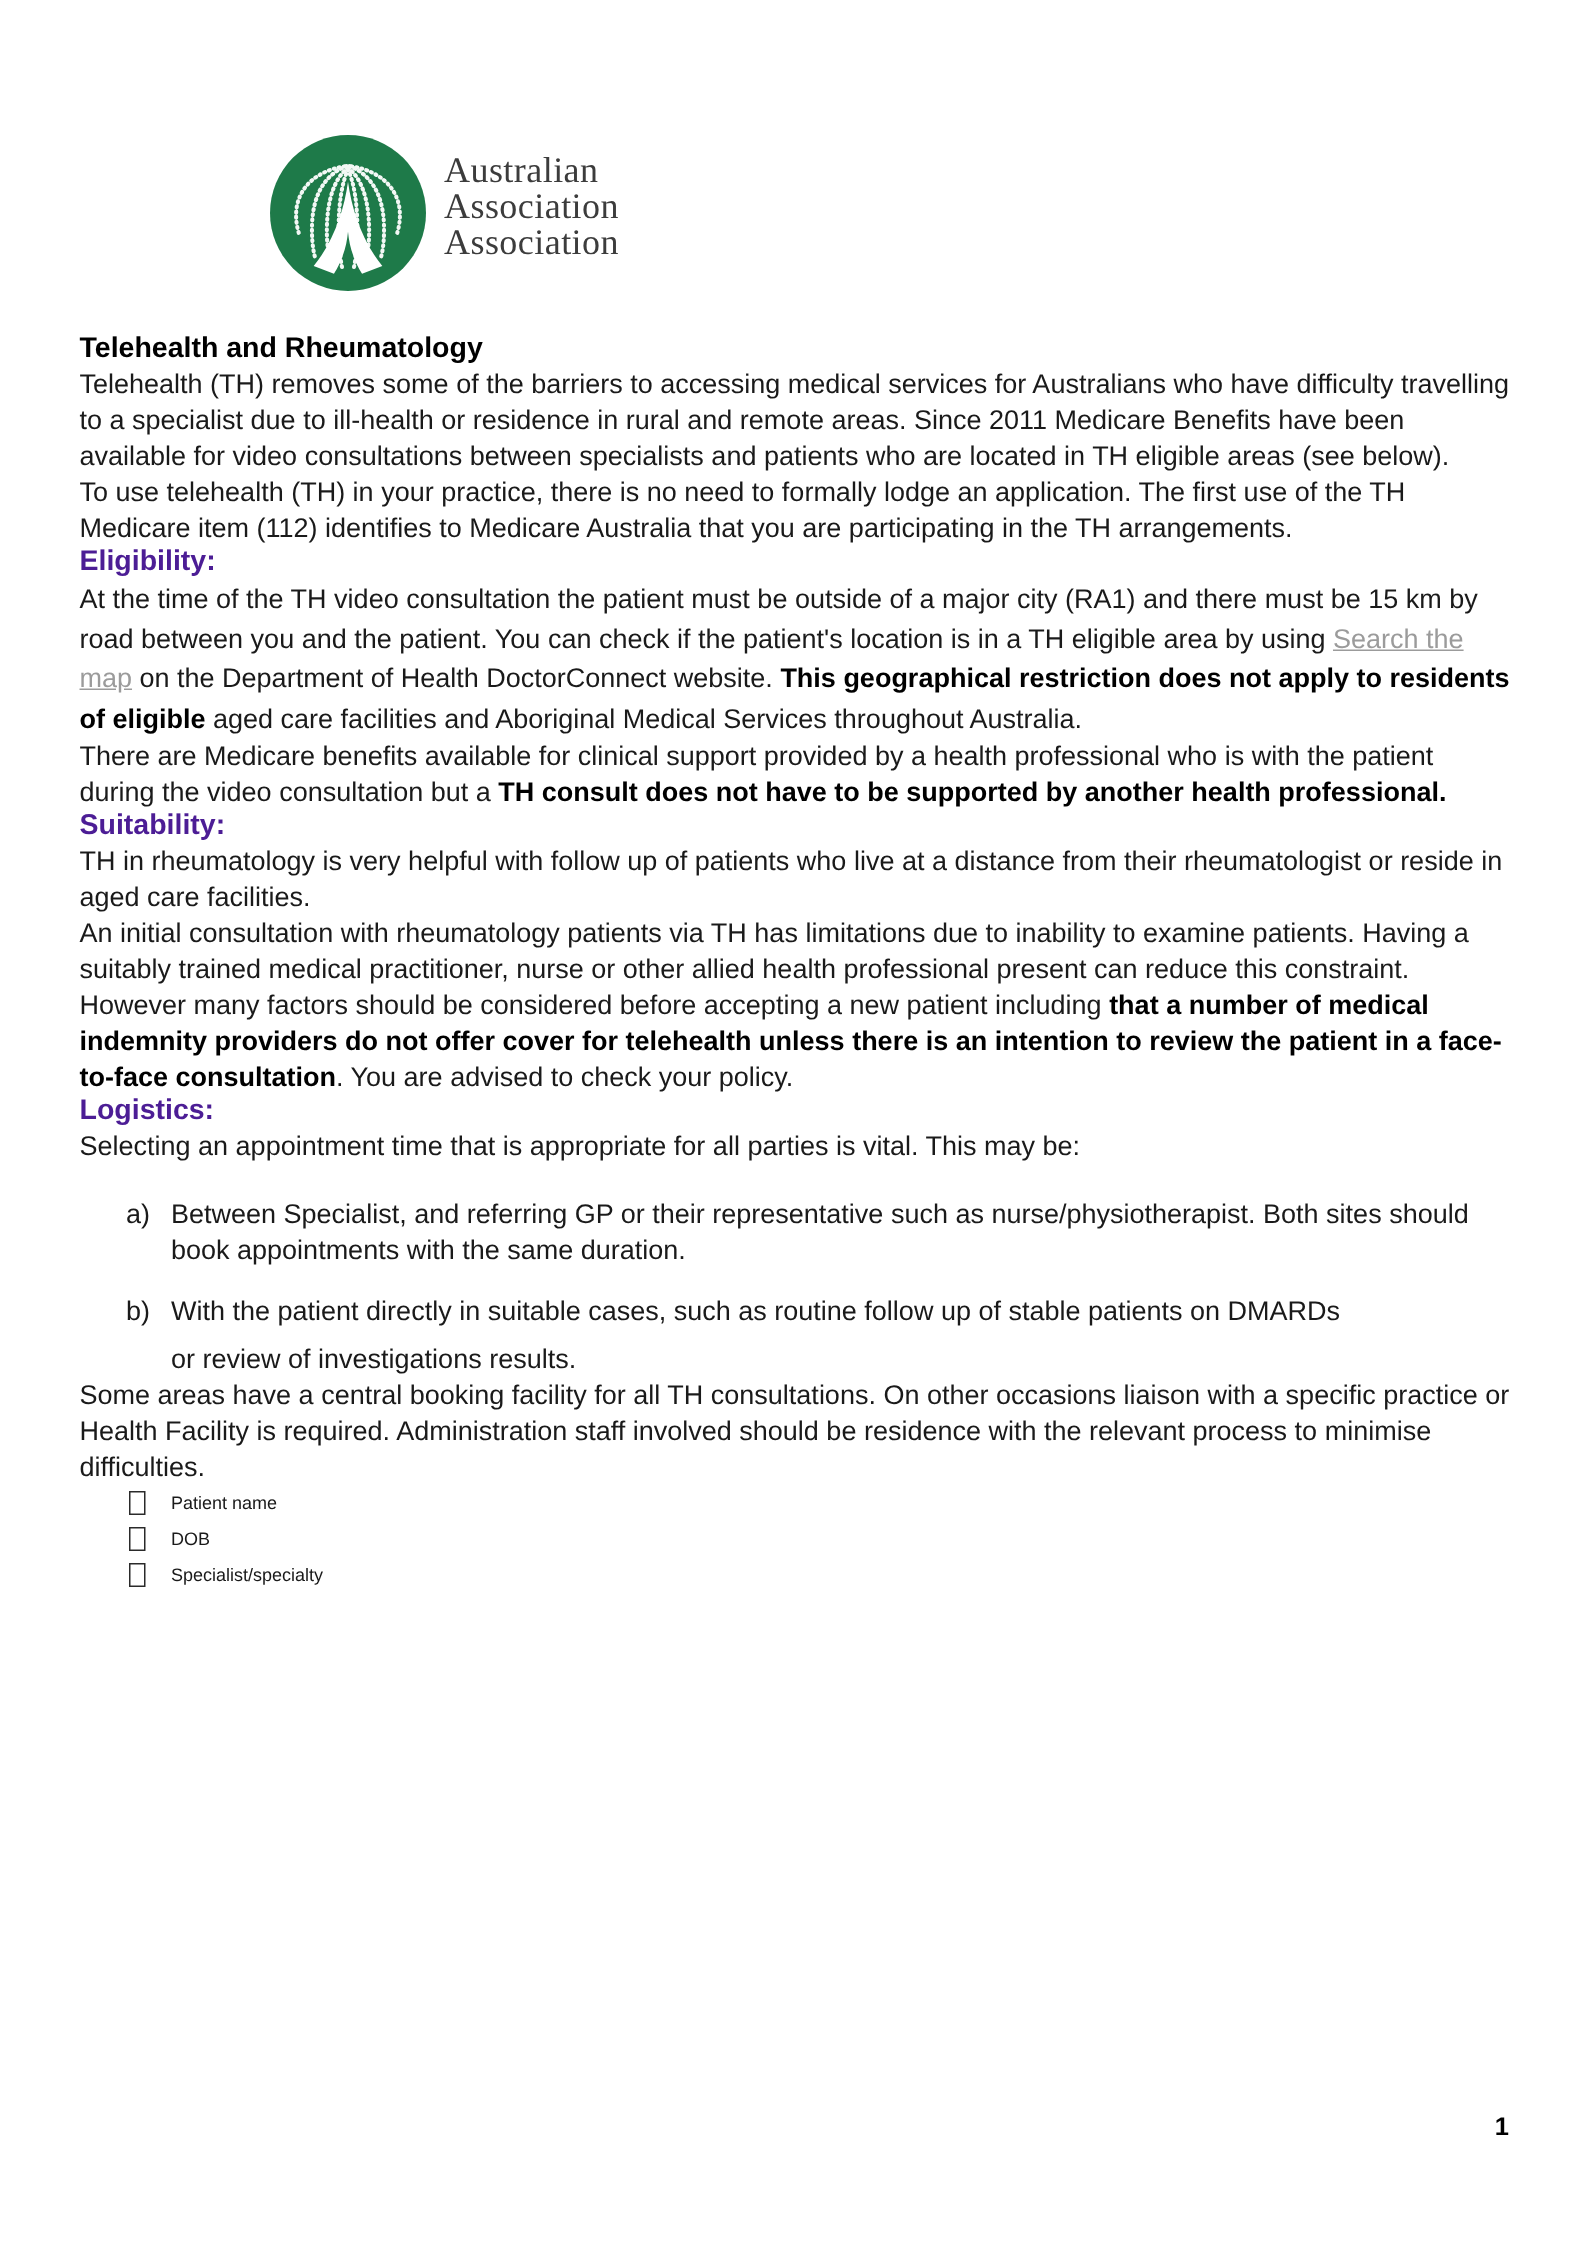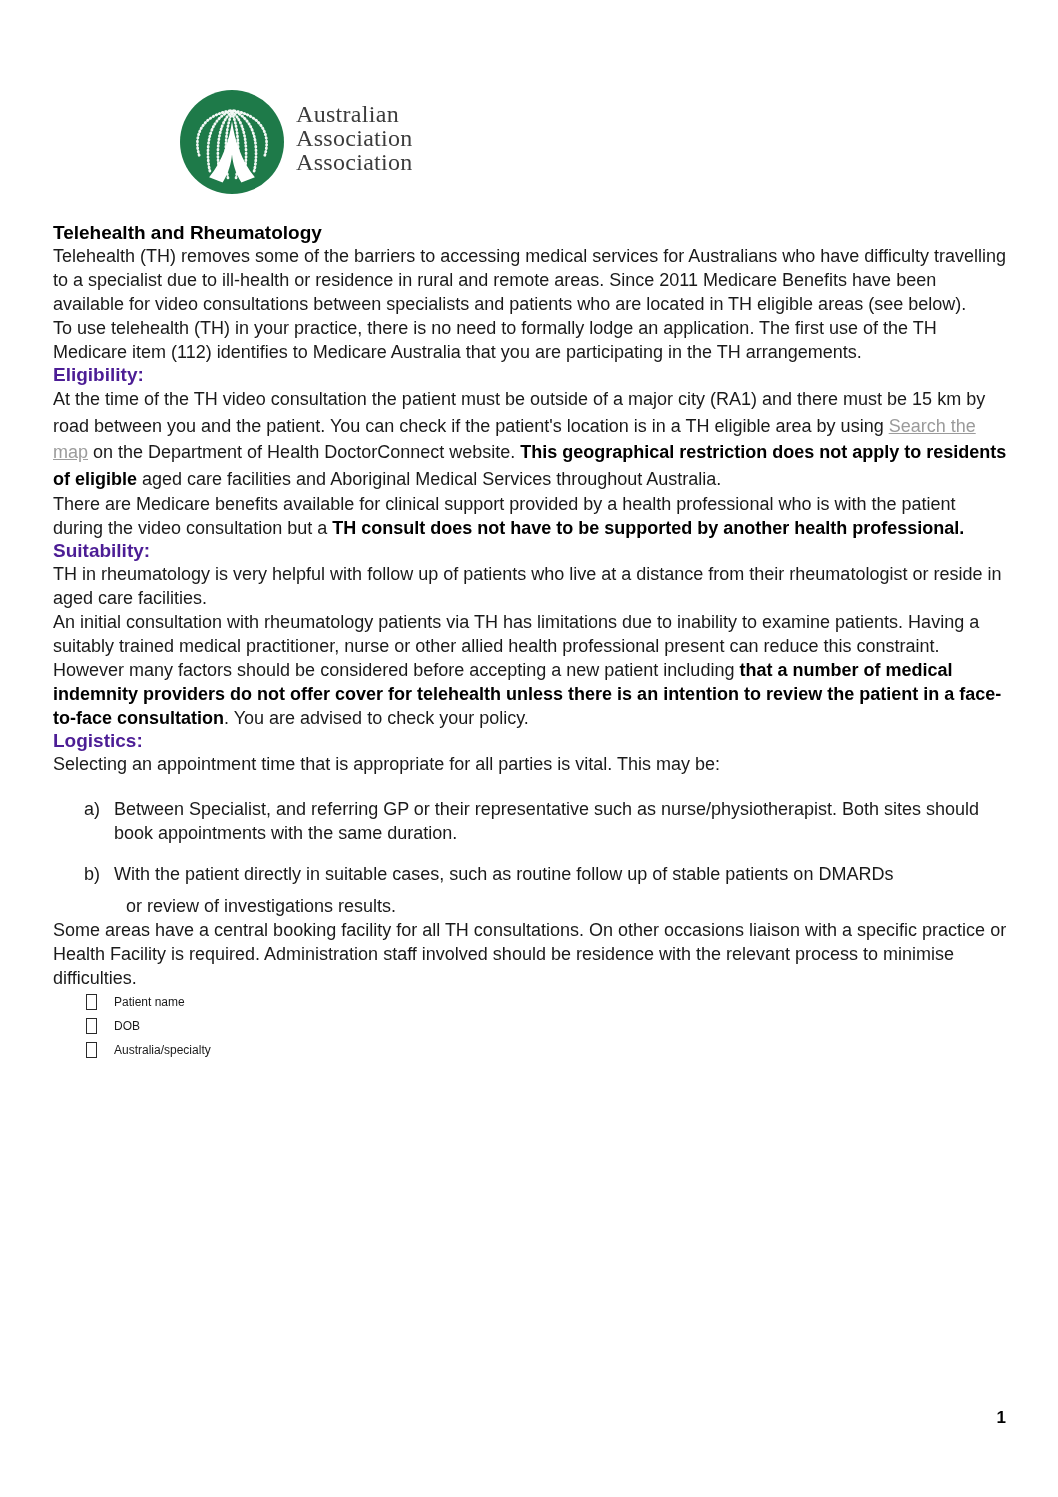--- a/index.html
+++ b/index.html
@@ -38,21 +38,21 @@
   .support-p { margin-top: 21px; }
   .h-suit { margin-top: 19px; }
   .suit-p1 { margin-top: 10px; }
   .suit-p2 { margin-top: 0; }
   .h-log { margin-top: 26px; }
   .log-intro { margin-top: 8px; }
   .alpha-item { position: relative; padding-left: 61px; font-size: 18px; line-height: 24px; }
   .alpha-a { margin-top: 21px; }
   .alpha-b { margin-top: 17px; }
   .alpha-marker { position: absolute; left: 31px; top: 0; }
-  .b-line2 { margin-top: 8px; margin-left: 12px; }
+  .b-line2 { margin-top: 8px; }
   .central-p { margin-top: 0; }
   .required-p { margin-top: 17px; }
   .checklist { list-style: none; }
   .check-item { position: relative; padding-left: 61px; font-size: 12px; line-height: 24px; }
   .tofu {
     position: absolute; left: 33px; top: 4px;
     width: 9px; height: 14px;
     border: 1.6px solid #2a2a2a;
     display: inline-block;
   }
@@ -130,21 +130,21 @@
       <li class="check-item">
         <span class="tofu"></span>
         <span>Patient name</span>
       </li>
       <li class="check-item">
         <span class="tofu"></span>
         <span>DOB</span>
       </li>
       <li class="check-item">
         <span class="tofu"></span>
-        <span>Australia/specialty</span>
+        <span>Specialist/specialty</span>
       </li>
     </ul>
 
   </div>
 
   <div class="page-number">1</div>
 
 </div>
 
 </body></html>

